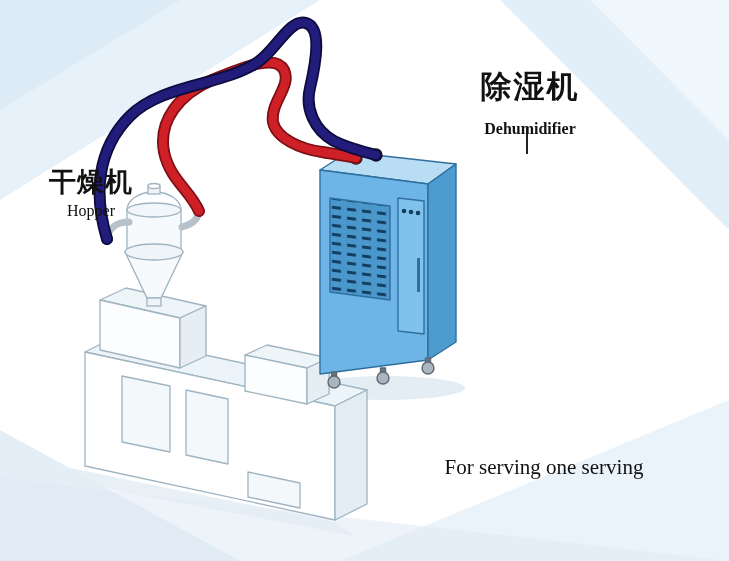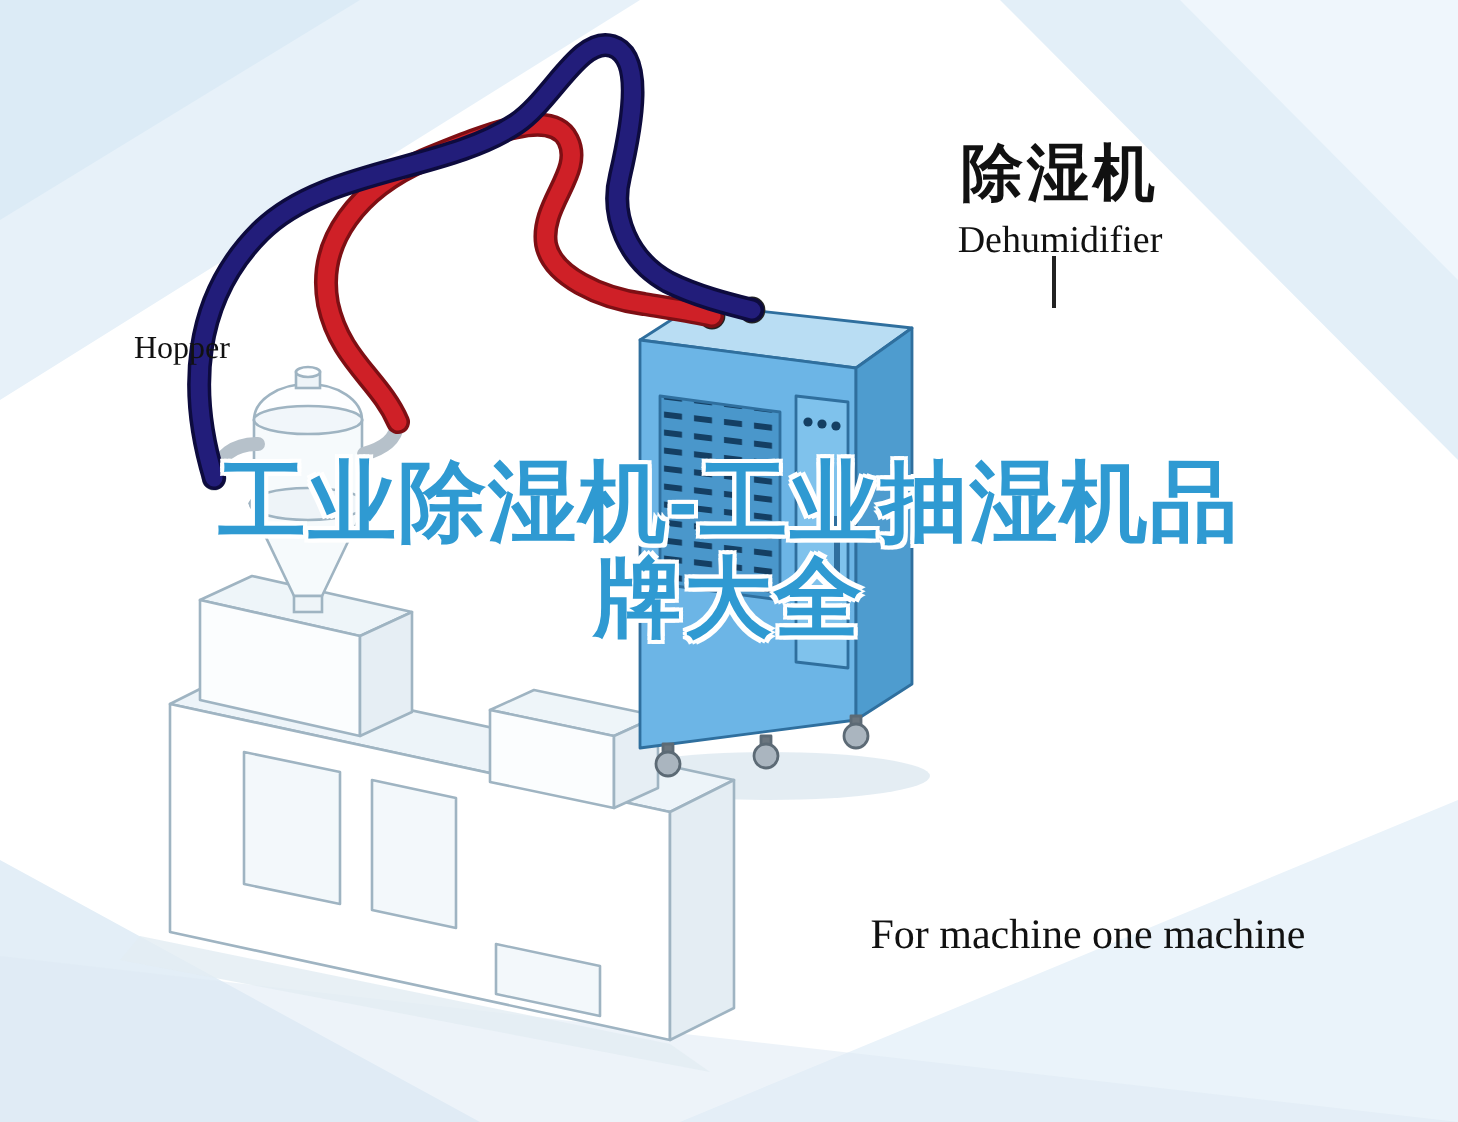--- a/index.html
+++ b/index.html
@@ -11,21 +11,21 @@
     font-family:"Liberation Sans","DejaVu Sans",sans-serif;
   }
   svg.layer{position:absolute;left:0;top:0;width:729px;height:561px;}
   .bg{z-index:0;}
   .art{z-index:1;}
 
   .txt{position:absolute;z-index:2;text-align:center;color:#111;}
 
   .label-dehu{left:425px;top:66px;width:210px;}
   .label-dehu .zh{font-family:"Liberation Serif","DejaVu Serif",serif;font-weight:700;font-size:31px;letter-spacing:2px;}
-  .label-dehu .en{font-family:"Liberation Serif","DejaVu Serif",serif;font-size:19px;margin-top:2px;}
+  .label-dehu .en{font-family:"Liberation Serif","DejaVu Serif",serif;font-size:16px;margin-top:12px;font-weight:bold;}
 
   .label-hopper{left:36px;top:164px;width:110px;}
   .label-hopper .zh{font-family:"Liberation Serif","DejaVu Serif",serif;font-weight:700;font-size:27px;letter-spacing:1px;}
   .label-hopper .en{font-family:"Liberation Serif","DejaVu Serif",serif;font-size:16px;margin-top:2px;}
 
   .main-title{
     left:0;right:0;top:228px;z-index:3;
     font-weight:700;font-size:44px;line-height:1.08;letter-spacing:1px;
     color:#2f9ad2;
     text-shadow:
@@ -129,25 +129,22 @@
 
     <line x1="527" y1="128" x2="527" y2="154" stroke="#222" stroke-width="2"></line>
   </svg>
 
   <div class="txt label-dehu">
     <div class="zh">除湿机</div>
     <div class="en">Dehumidifier</div>
   </div>
 
   <div class="txt label-hopper">
+    <div class="zh">干燥机</div>
     <div class="en">Hopper</div>
   </div>
 
-  <div class="txt main-title">
-    <div>工业除湿机-工业抽湿机品</div>
-    <div>牌大全</div>
-  </div>
 
   <div class="txt caption">
-    <div class="en">For machine one machine</div>
+    <div class="en">For serving one serving</div>
   </div>
 
 </div>
 
 </body></html>

